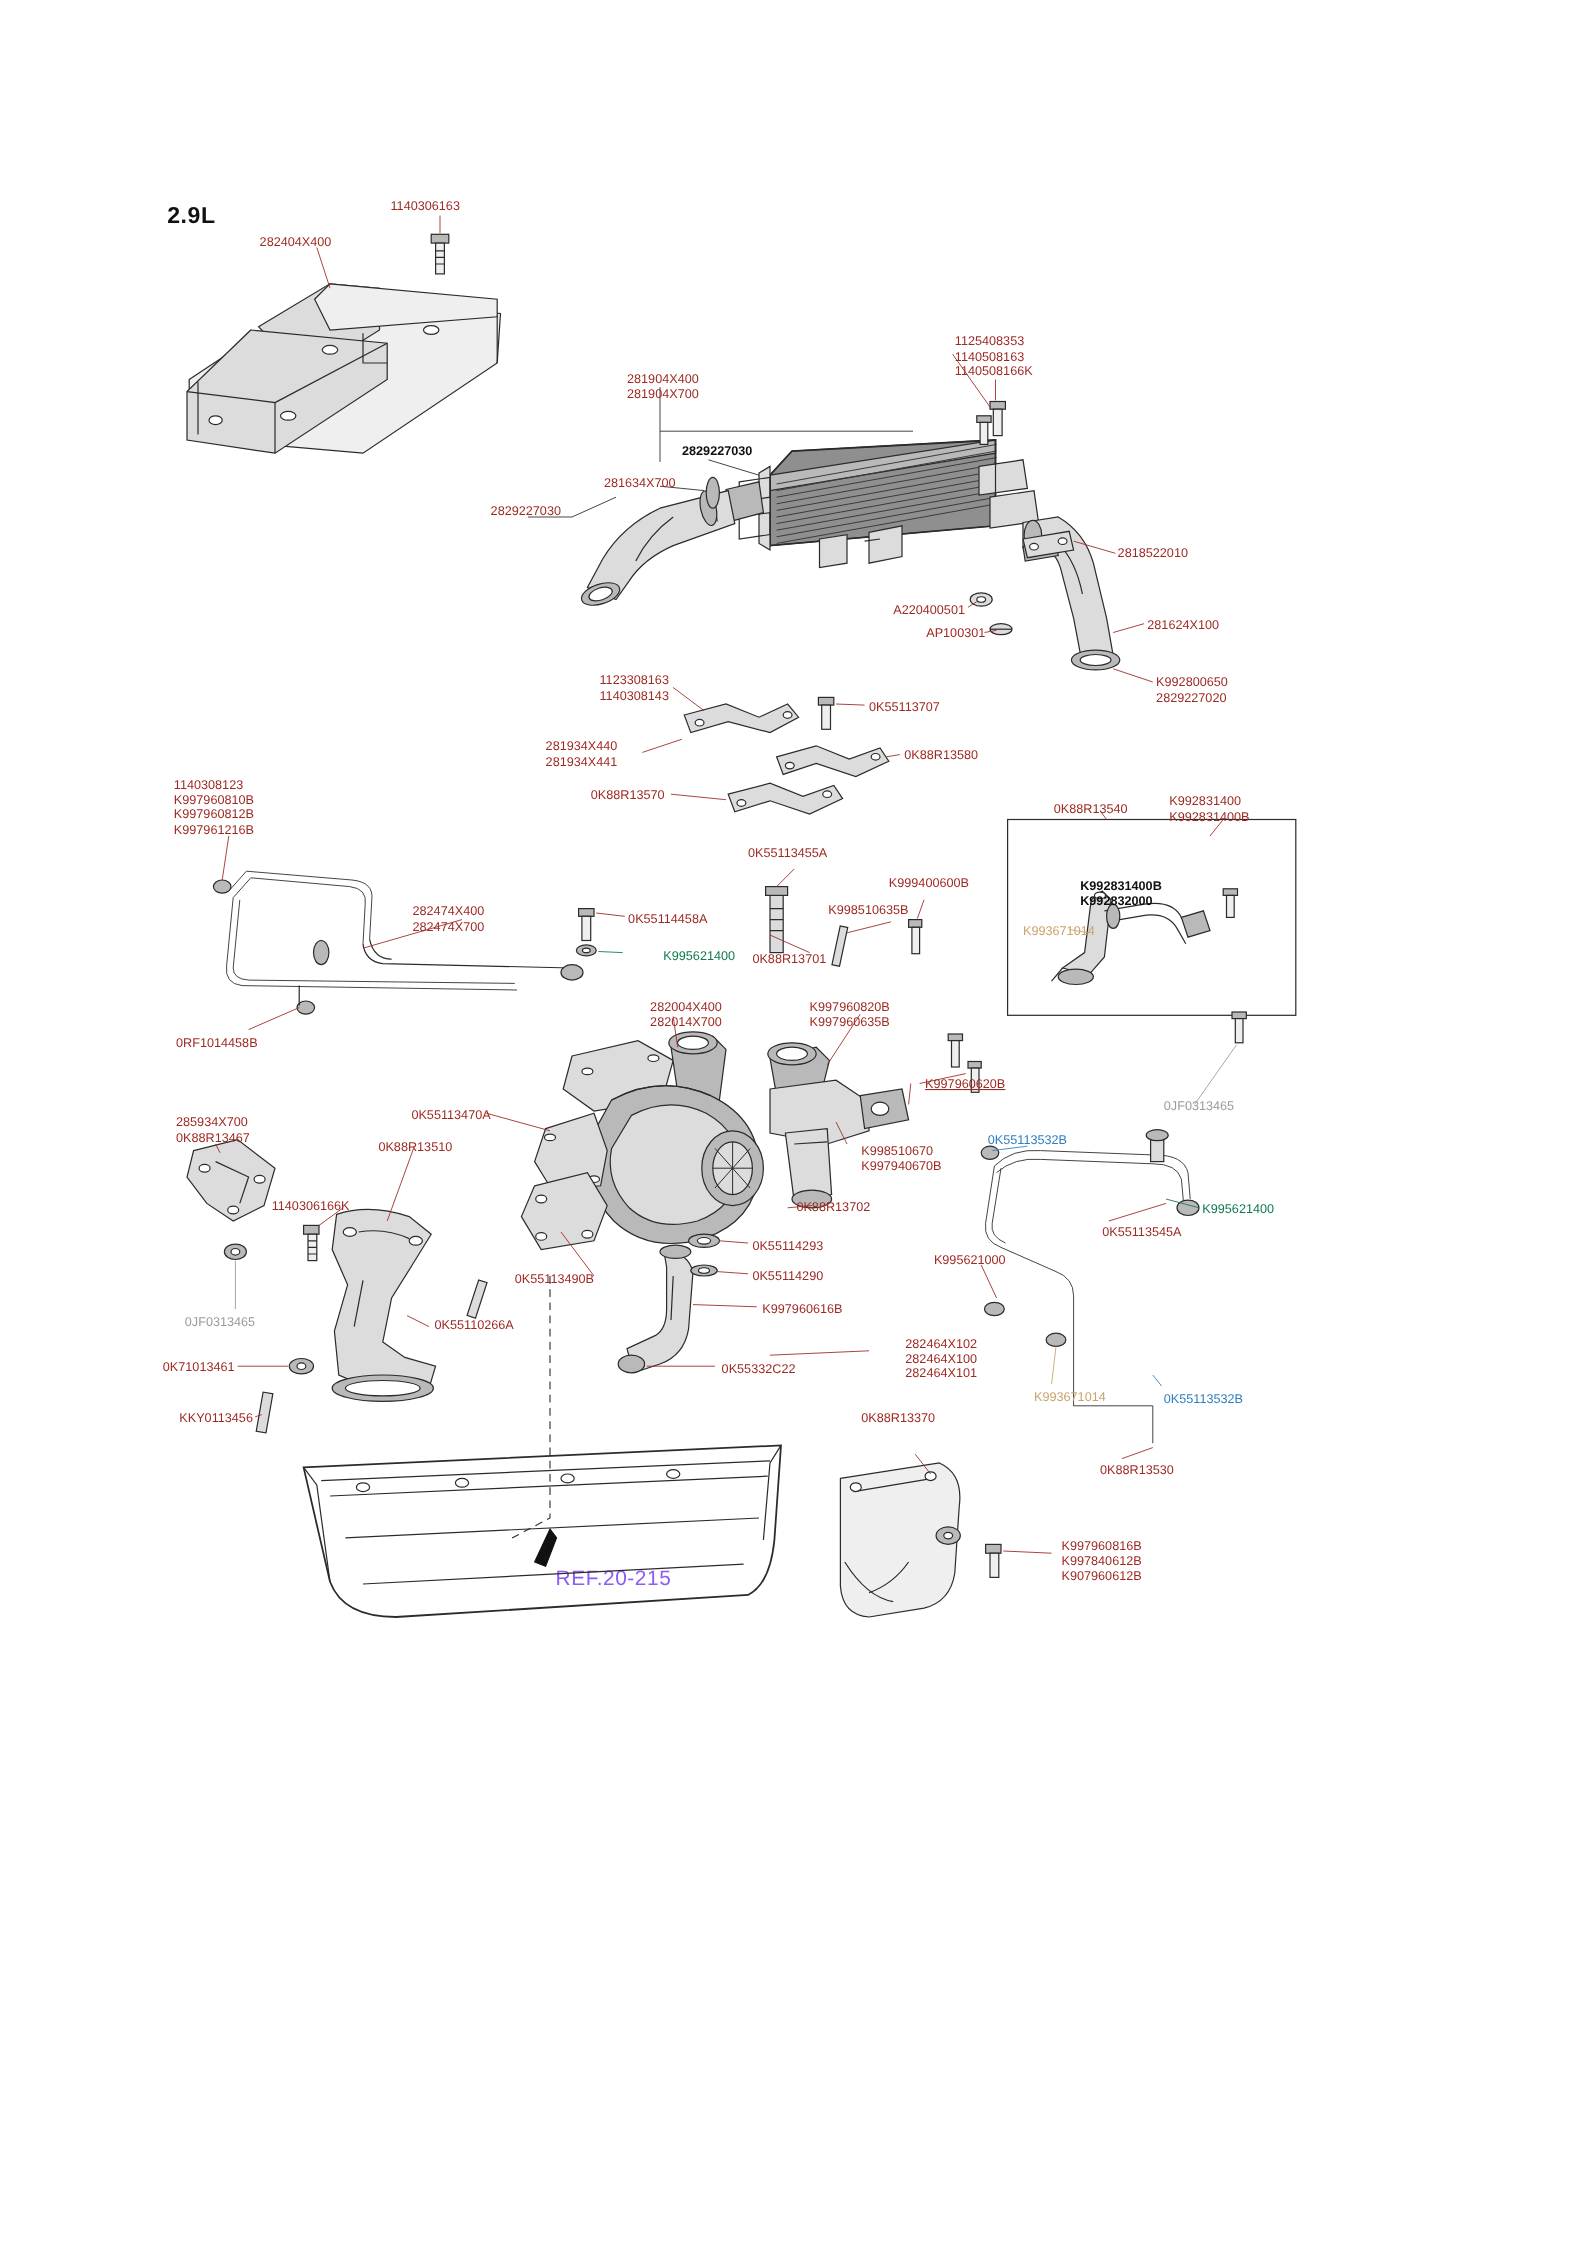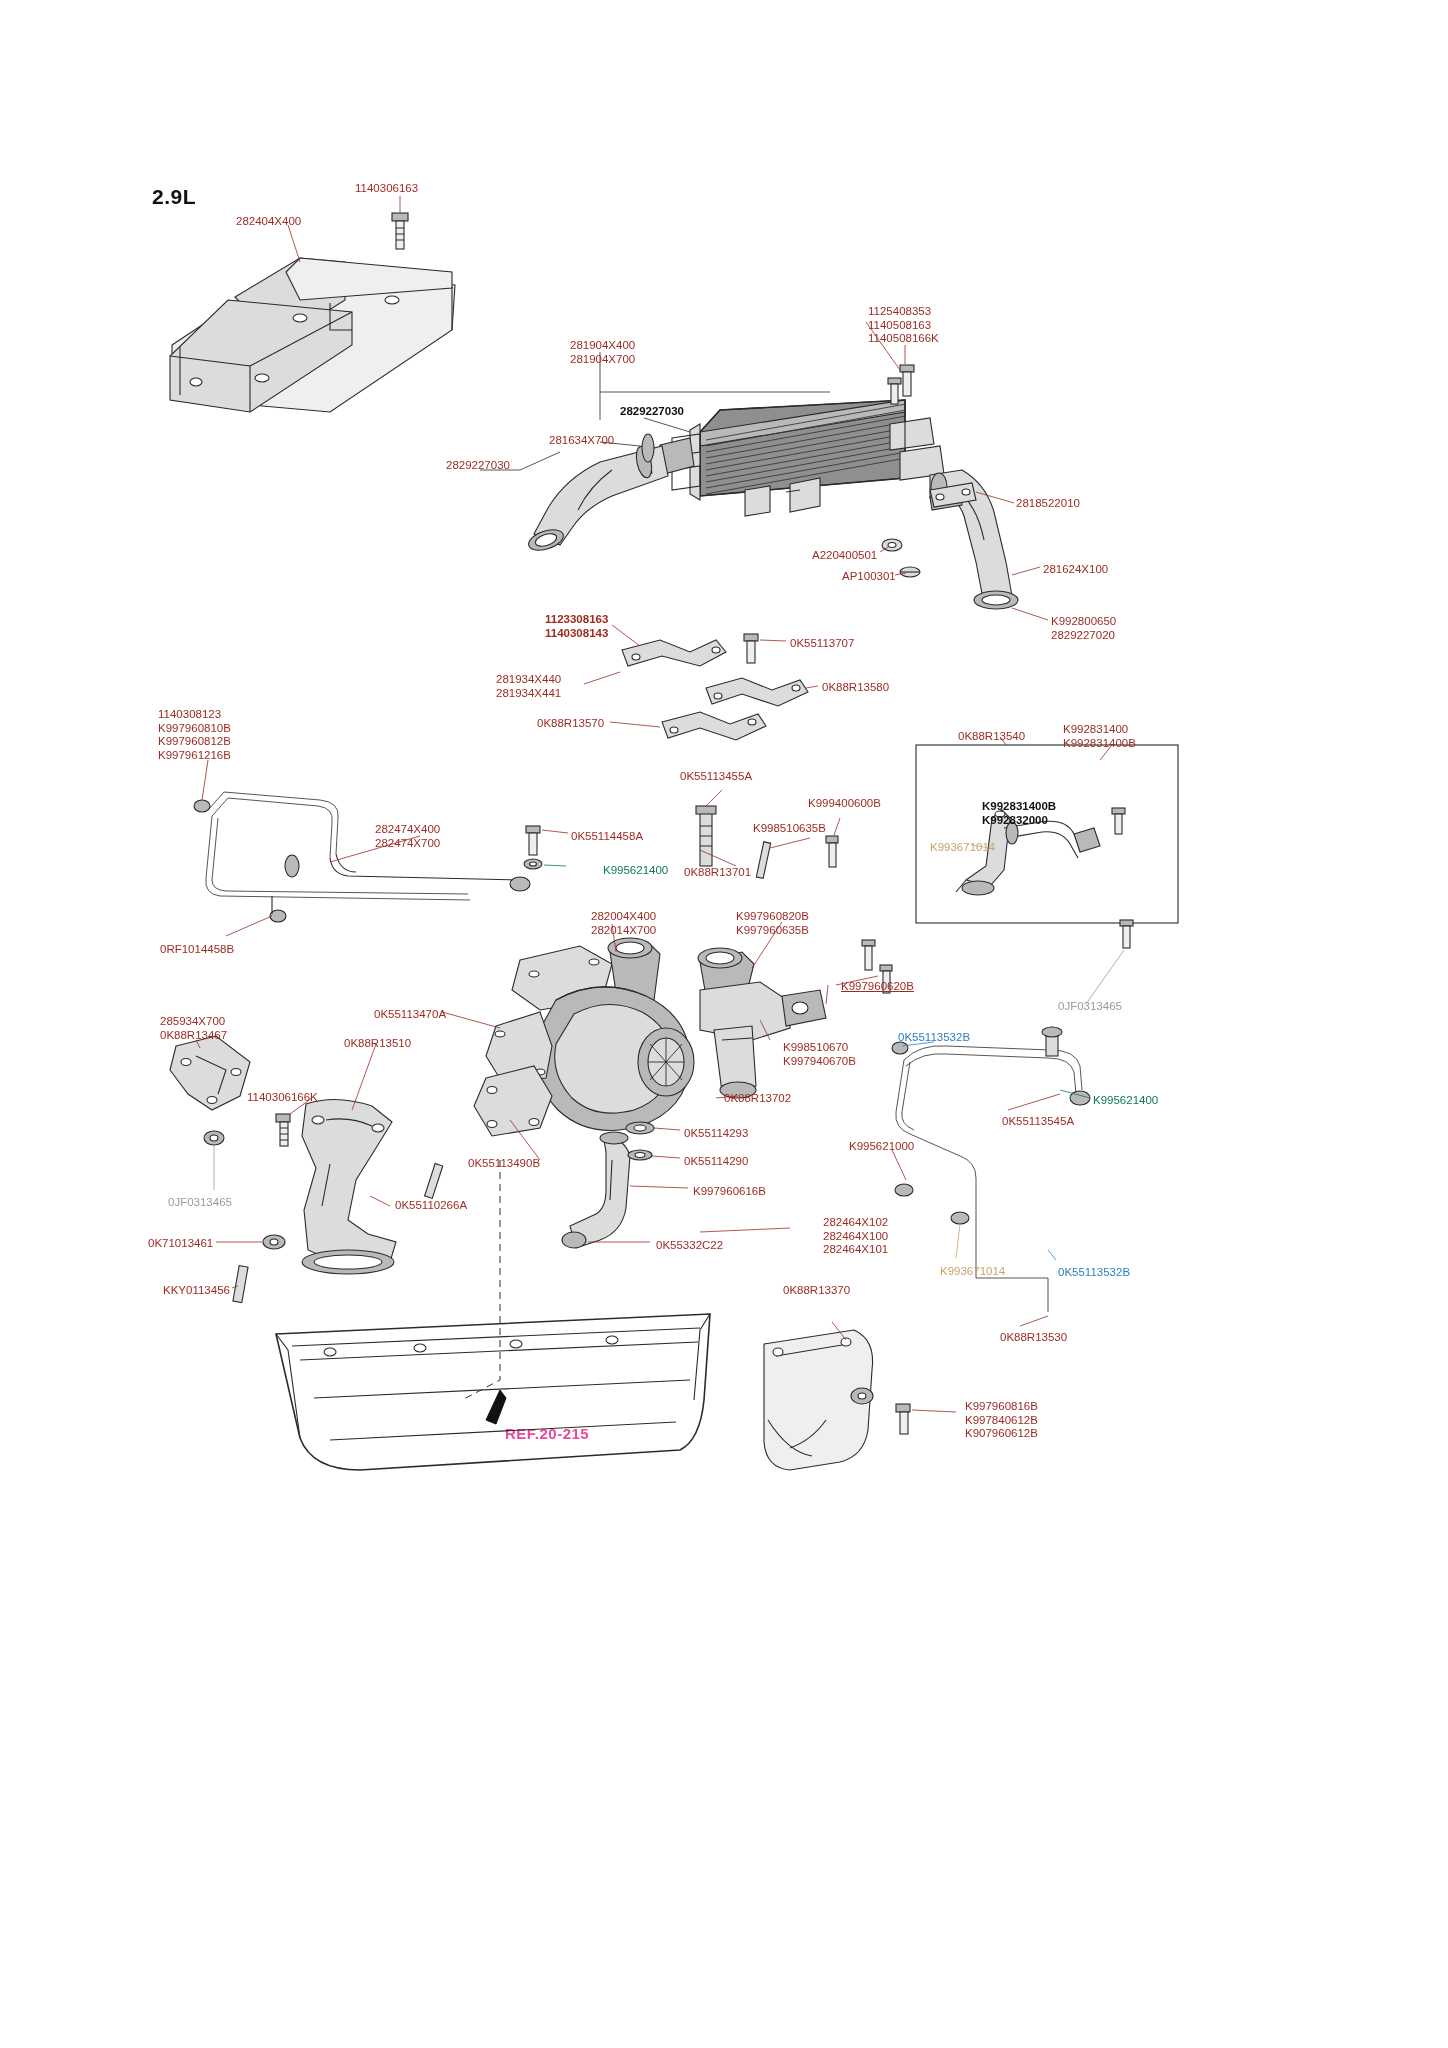--- a/index.html
+++ b/index.html
@@ -30,23 +30,23 @@
   .gray  { color: #9b9b9b; }
   .title {
     position: absolute;
     font-size: 21px;
     font-weight: bold;
     color: #111111;
     letter-spacing: 0.5px;
   }
   .ref {
     position: absolute;
-    font-size: 15px;
-    font-weight: bold;
-    color: #ec4899;
+    font-size: 19px;
+    font-weight: normal;
+    color: #8b5cf6;
     letter-spacing: 0.5px;
   }
   svg.art {
     position: absolute;
     left: 0;
     top: 0;
     width: 1448px;
     height: 2048px;
     pointer-events: none;
   }
@@ -478,21 +478,21 @@
 281904X700</div>
   <div class="lbl black" style="left:620px; top:405px;">2829227030</div>
   <div class="lbl red" style="left:549px; top:434px;">281634X700</div>
   <div class="lbl red" style="left:446px; top:459px;">2829227030</div>
   <div class="lbl red" style="left:1016px; top:497px;">2818522010</div>
   <div class="lbl red" style="left:812px; top:549px;">A220400501</div>
   <div class="lbl red" style="left:842px; top:570px;">AP100301</div>
   <div class="lbl red" style="left:1043px; top:563px;">281624X100</div>
   <div class="lbl red" style="left:1051px; top:615px;">K992800650
 2829227020</div>
-  <div class="lbl red" style="left:545px; top:613px;font-weight:bold;">1123308163
+  <div class="lbl red" style="left:545px; top:613px;">1123308163
 1140308143</div>
   <div class="lbl red" style="left:790px; top:637px;">0K55113707</div>
   <div class="lbl red" style="left:496px; top:673px;">281934X440
 281934X441</div>
   <div class="lbl red" style="left:822px; top:681px;">0K88R13580</div>
   <div class="lbl red" style="left:537px; top:717px;">0K88R13570</div>
   <div class="lbl red" style="left:958px; top:730px;">0K88R13540</div>
   <div class="lbl red" style="left:1063px; top:723px;">K992831400
 K992831400B</div>
   <div class="lbl red" style="left:158px; top:708px;">1140308123

